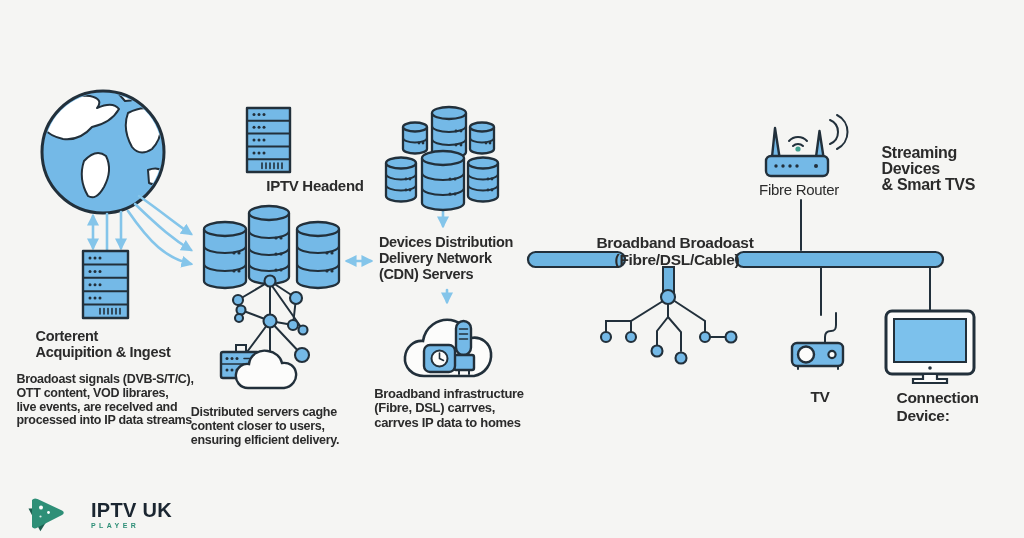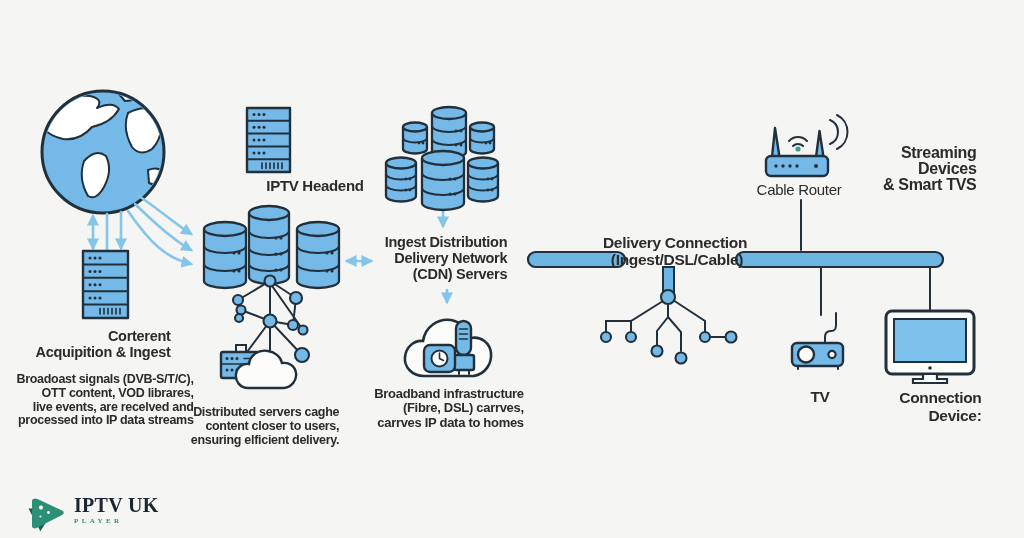--- a/index.html
+++ b/index.html
@@ -9,28 +9,28 @@
   .cyl{fill:var(--device-fill);stroke:var(--outline);stroke-width:2.3;stroke-linejoin:round;}
   .shape{fill:var(--device-fill);stroke:var(--outline);stroke-width:2.4;stroke-linejoin:round;}
   .band{fill:none;stroke:var(--outline);stroke-width:2;}
   .line{fill:none;stroke:var(--outline);stroke-width:2;stroke-linecap:round;}
   .thin{stroke-width:1.6;}
   .dot{fill:var(--outline);stroke:none;}
   .arrow{fill:none;stroke:var(--arrow);stroke-width:2.6;stroke-linecap:round;}
   .pipe{fill:var(--pipe-fill);stroke:var(--outline);stroke-width:2.2;}
   .node{fill:var(--device-fill);stroke:var(--outline);stroke-width:2.1;}
   .whitefill{fill:#fcfcfb;stroke:var(--outline);}
-  .lbl{position:absolute;transform:translateX(-50%);text-align:right;white-space:pre-line;
+  .lbl{position:absolute;transform:translateX(-50%);text-align:left;white-space:pre-line;
        color:var(--text,#2b2b2b);letter-spacing:-0.3px;}
   .hd{font-weight:bold;font-size:14.5px;line-height:1.1;}
   .hd15{font-weight:bold;font-size:15px;line-height:1.1;}
   .hd16{font-weight:bold;font-size:15.5px;line-height:1.05;}
   .ds{font-size:12.5px;line-height:1.1;font-weight:bold;}
   .rt{font-size:15px;}
-  .logo{position:absolute;left:24px;top:495px;display:flex;gap:4px;font-family:Liberation Serif, serif;}
+  .logo{position:absolute;left:24px;top:495px;display:flex;align-items:center;gap:21px;}
   .brand{font-weight:bold;font-size:20px;letter-spacing:0.3px;color:var(--logo-dark,#1b2631);line-height:1;}
   .brand-sub{font-size:7px;letter-spacing:3.4px;color:var(--logo-green,#2e8f77);font-weight:bold;margin-top:2px;}
 </style>
 </head>
 <body>
 
 <div class="canvas">
 
 <svg class="art" width="1024" height="538" viewBox="0 0 1024 538">
   <defs>
@@ -297,32 +297,32 @@
   </g>
 </svg>
 
 <div class="lbl hd" style="left:103px;top:329px;">Corterent
 Acquipition &amp; Ingest</div>
 <div class="lbl ds" style="left:105px;top:373px;">Broadoast signals (DVB-S/T/C),
 OTT content, VOD librares,
 live events, are recelved and
 processed into IP data streams</div>
 <div class="lbl hd15" style="left:267px;top:178px;margin-left:48px;">IPTV Headend</div>
-<div class="lbl hd" style="left:446px;top:235px;">Ingest Distribution
+<div class="lbl hd" style="left:446px;top:235px;">Devices Distribution
 Delivery Network
 (CDN) Servers</div>
 <div class="lbl ds" style="left:265px;top:370px;margin-top:36px;">Distributed servers caghe
 content closer to users,
 ensuring elficient delivery.</div>
 <div class="lbl ds" style="left:449px;top:387px;font-size:13px;">Broadband infrastructure
 (Fibre, DSL) carrves,
 carrves IP data to homes</div>
-<div class="lbl hd16" style="left:675px;top:235px;">Delivery Connection</div>
-<div class="lbl hd16" style="left:677px;top:252px;">(Ingest/DSL/Cable)</div>
-<div class="lbl rt" style="left:799px;top:181px;">Cable Router</div>
+<div class="lbl hd16" style="left:675px;top:235px;">Broadband Broadoast</div>
+<div class="lbl hd16" style="left:677px;top:252px;">(Fibre/DSL/Cable)</div>
+<div class="lbl rt" style="left:799px;top:181px;">Fibre Router</div>
 <div class="lbl" style="left:929px;top:145px;font-weight:bold;font-size:16px;line-height:1.0;">Streaming Devices
 &amp; Smart TVS</div>
 <div class="lbl" style="left:820px;top:388px;font-weight:bold;font-size:15.5px;">TV</div>
 <div class="lbl" style="left:939px;top:389px;font-weight:bold;font-size:15.5px;">Connection Device:</div>
 
 <div class="logo">
   <svg width="46" height="38" viewBox="0 0 46 38">
     <path d="M7,10 L33,16 L13,35 Z" fill="#1d5e50" transform="rotate(-14 20 22)"></path>
     <path d="M8,5 Q10,2.5 13.5,4 L38,15.5 Q41.5,17.5 38,20 L13.5,32.5 Q10,34.5 8,32 Z" fill="var(--logo-green)"></path>
     <circle cx="17" cy="12.5" r="2" fill="#fff"></circle>

